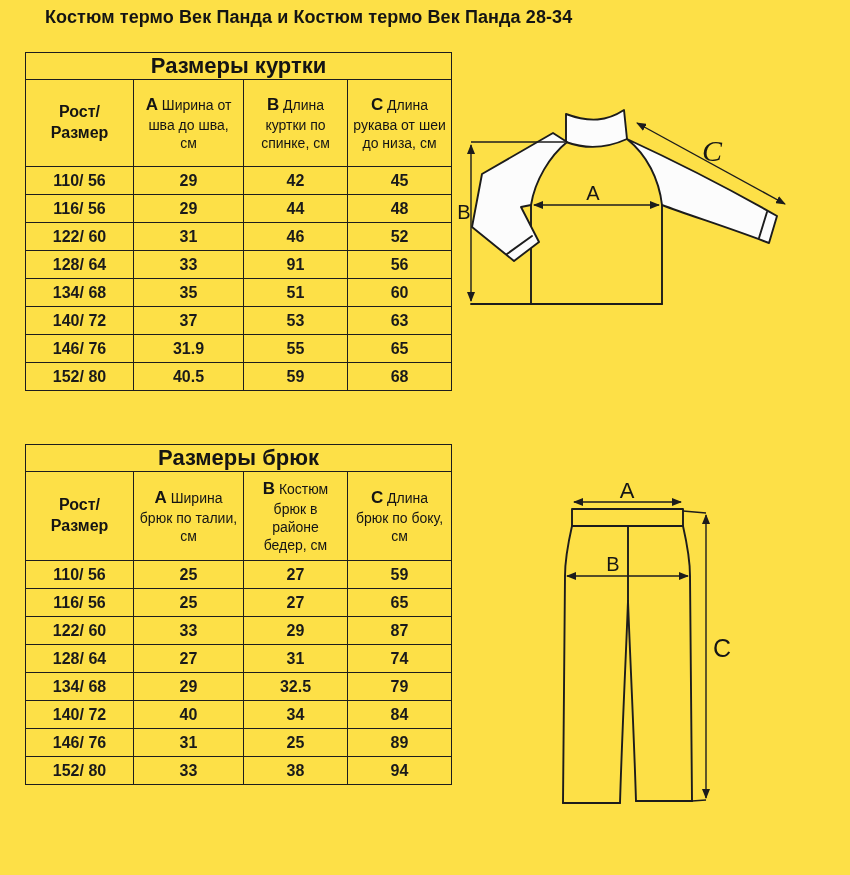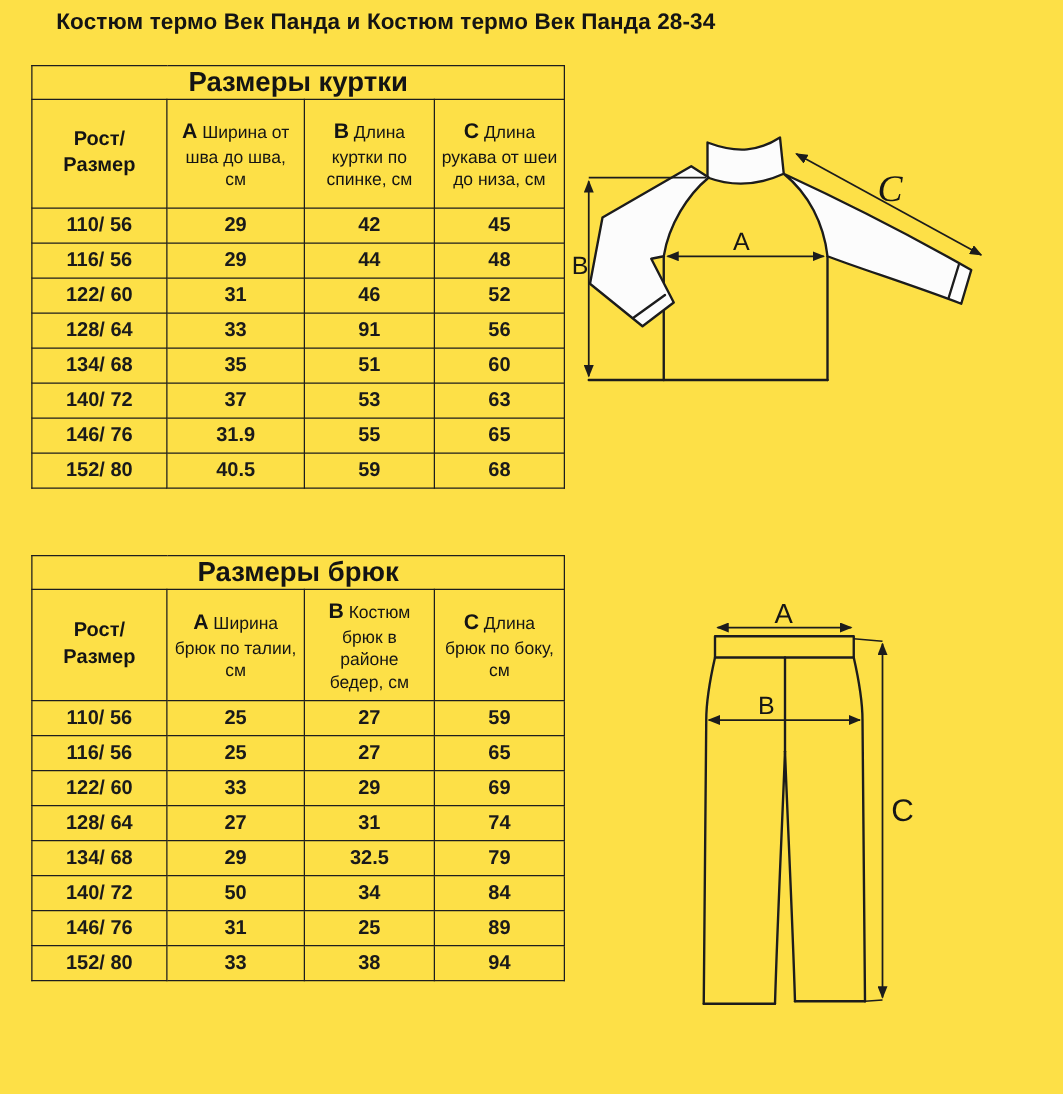--- a/index.html
+++ b/index.html
@@ -144,37 +144,37 @@
     <tr class="data-row">
       <td>116/ 56</td>
       <td>25</td>
       <td>27</td>
       <td>65</td>
     </tr>
     <tr class="data-row">
       <td>122/ 60</td>
       <td>33</td>
       <td>29</td>
-      <td>69</td>
+      <td>87</td>
     </tr>
     <tr class="data-row">
       <td>128/ 64</td>
       <td>27</td>
       <td>31</td>
       <td>74</td>
     </tr>
     <tr class="data-row">
       <td>134/ 68</td>
       <td>29</td>
       <td>32.5</td>
       <td>79</td>
     </tr>
     <tr class="data-row">
       <td>140/ 72</td>
-      <td>50</td>
+      <td>40</td>
       <td>34</td>
       <td>84</td>
     </tr>
     <tr class="data-row">
       <td>146/ 76</td>
       <td>31</td>
       <td>25</td>
       <td>89</td>
     </tr>
     <tr class="data-row">

